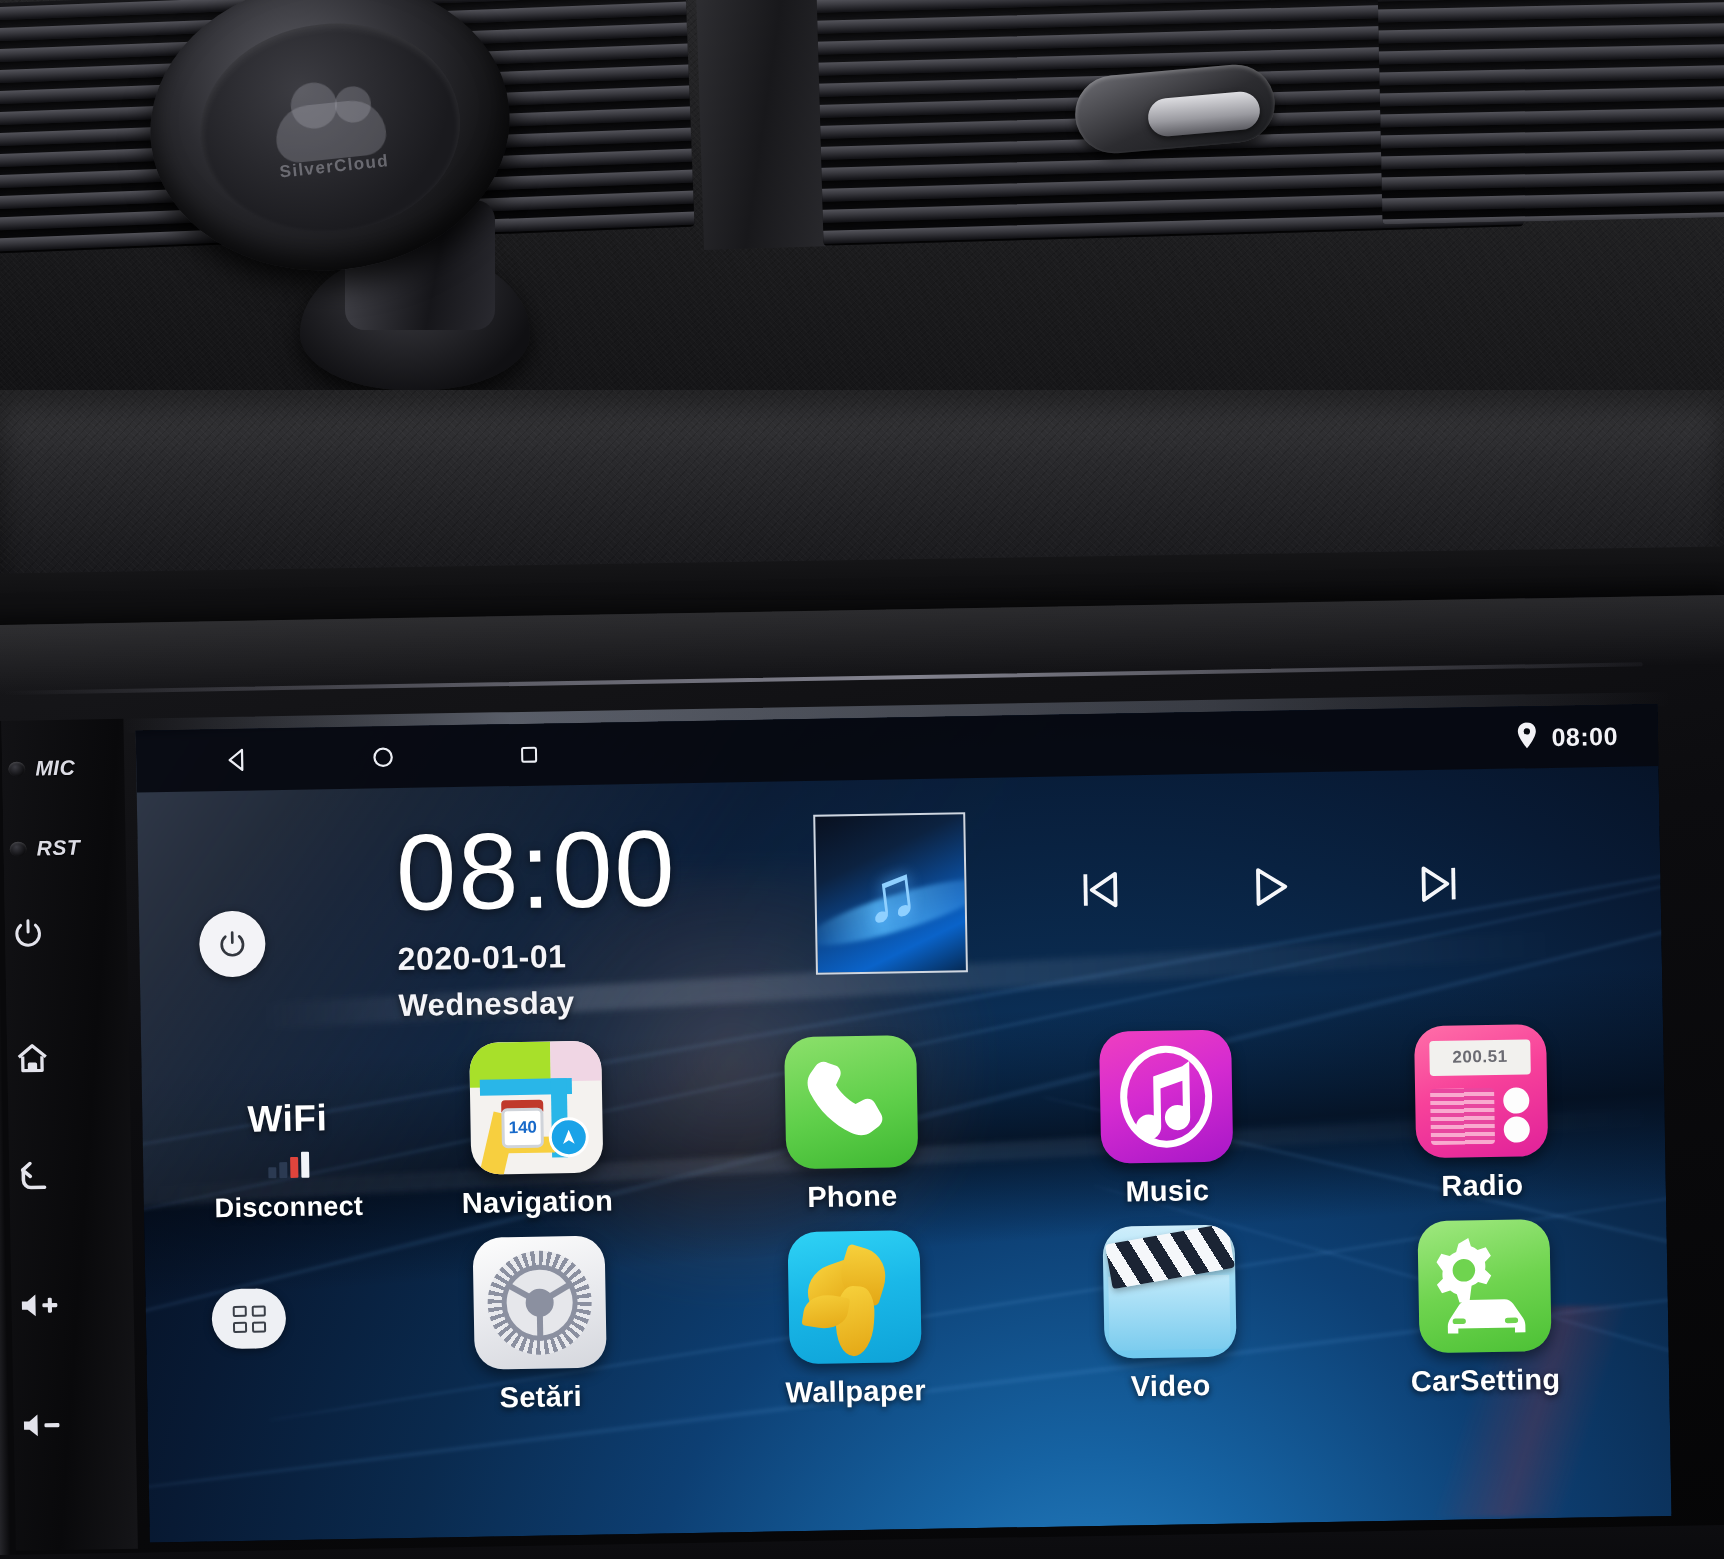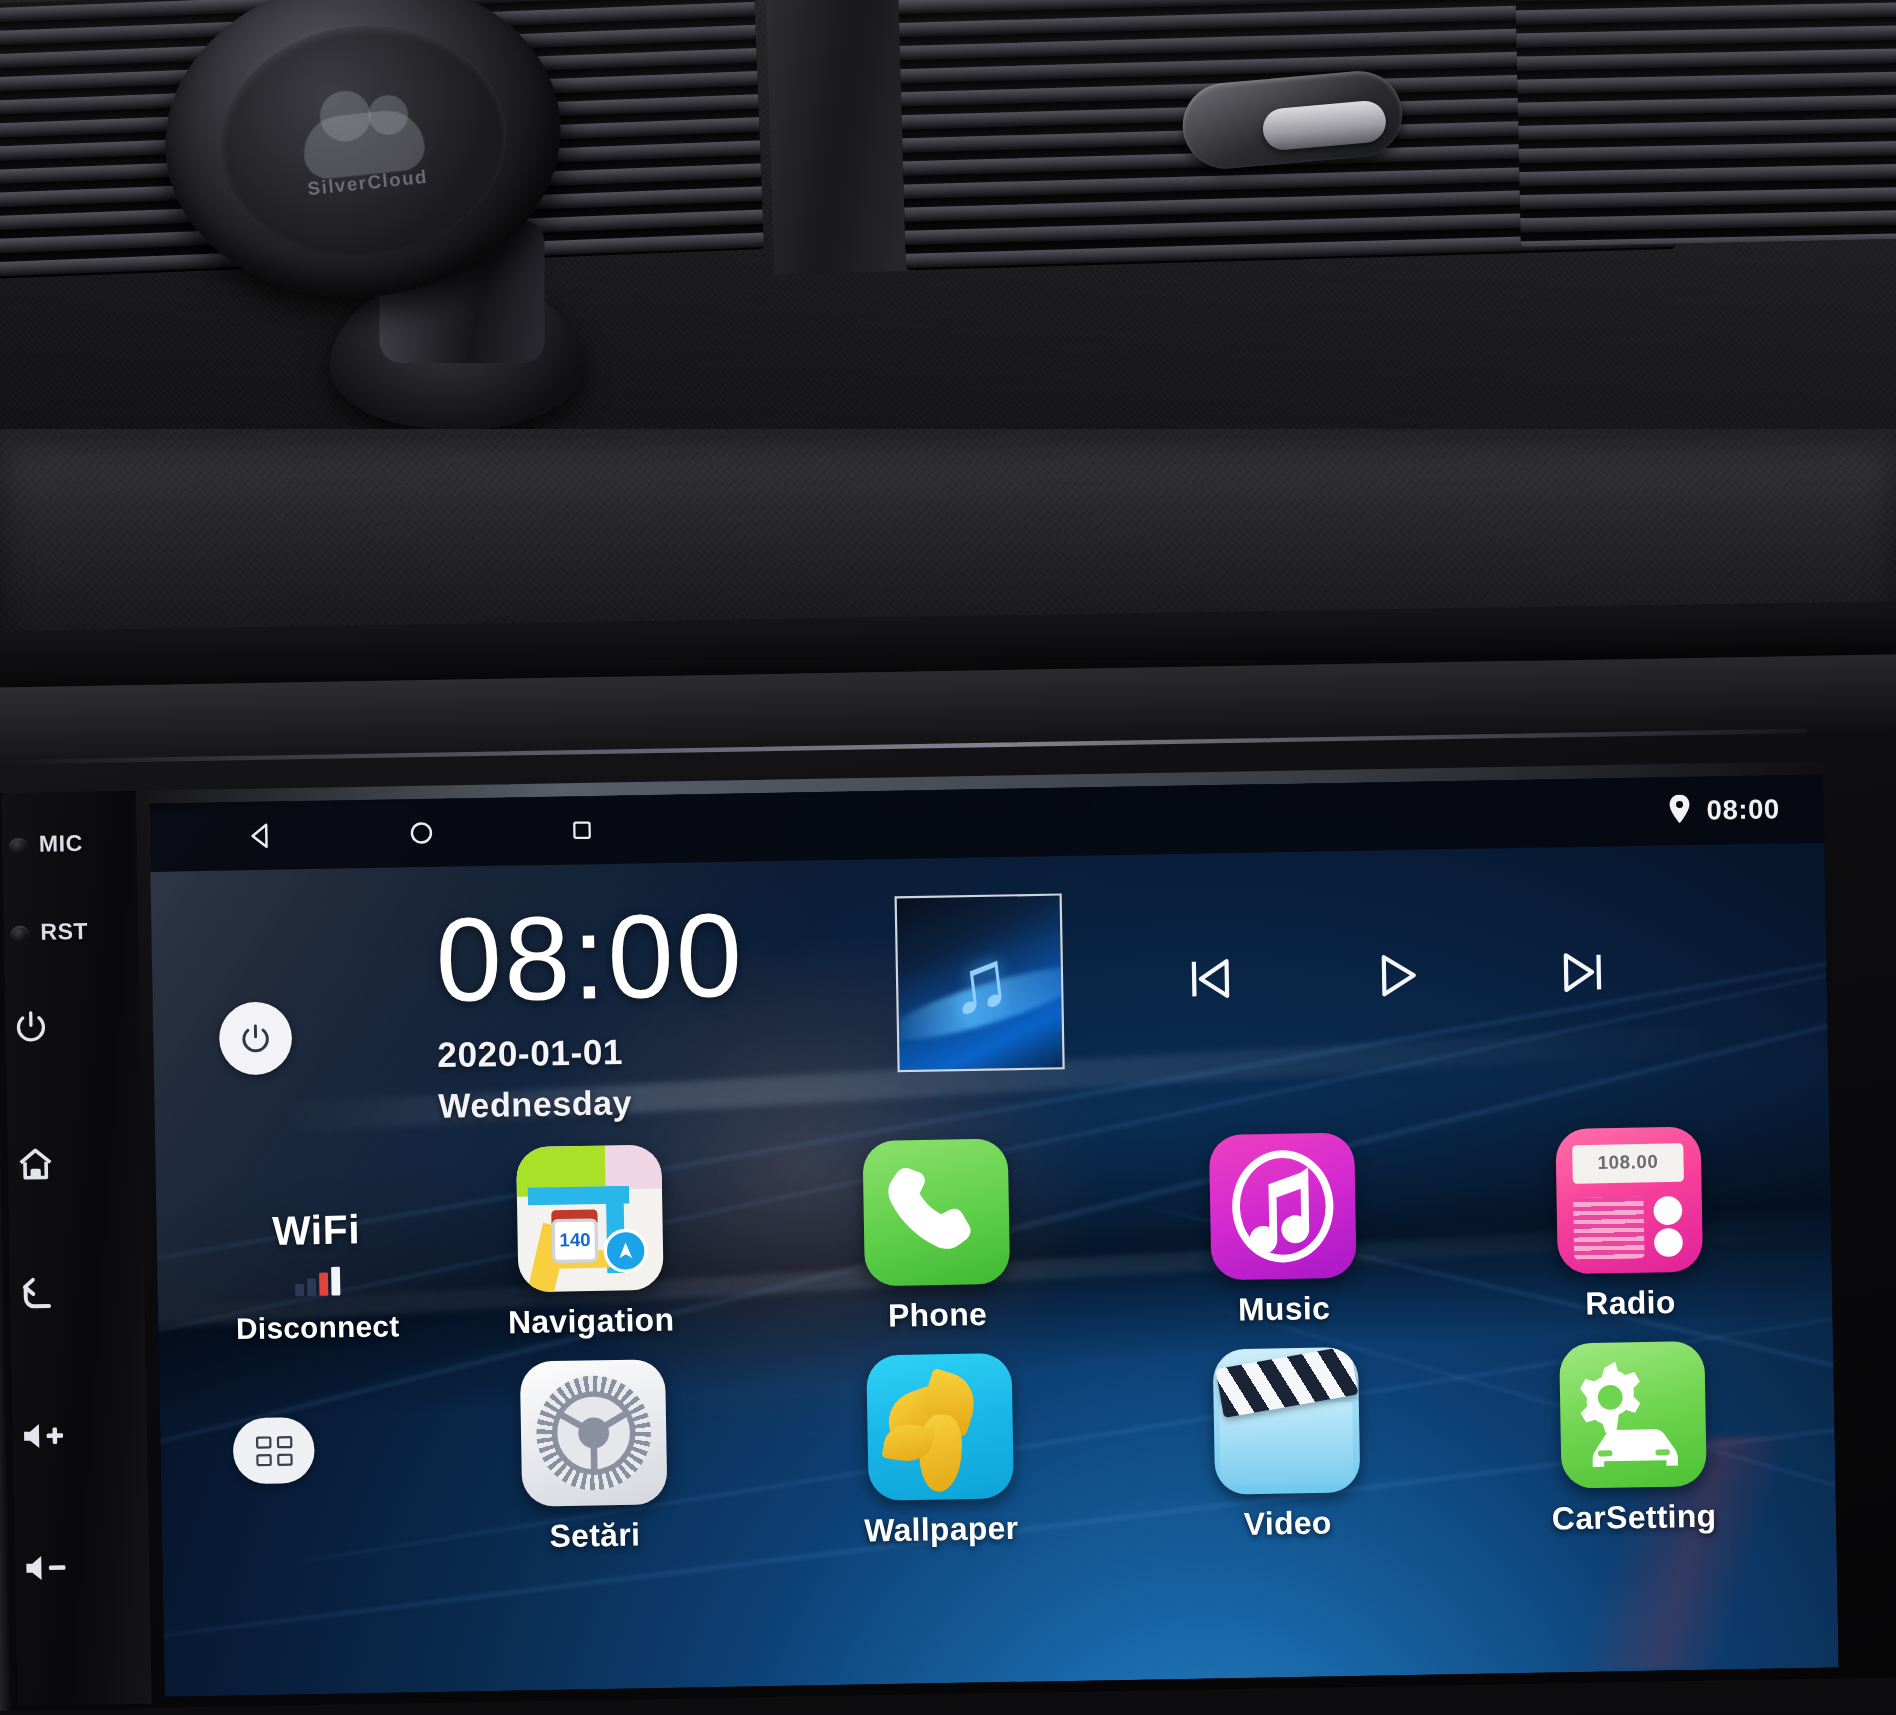--- a/index.html
+++ b/index.html
@@ -163,21 +163,21 @@
     padding-left: 6px;
   }
   .hw-dot {
     width: 17px; height: 15px; border-radius: 50%;
     background: radial-gradient(circle at 40% 35%, #3b3b42, #09090b 75%);
     box-shadow: inset 0 1px 2px rgba(255,255,255,.18);
     flex: none;
   }
   .hw-text {
     font-size: 21px; font-weight: 700; letter-spacing: .5px;
-    color: #dcdce4; text-shadow: 0 1px 2px rgba(0,0,0,.9);
+    color: #dcdce4; text-shadow: 0 1px 2px rgba(0,0,0,.9); font-style: italic;
   }
   .hw-glyph {
     font-size: 30px; color: #e4e4ec; line-height: 1;
     text-shadow: 0 1px 3px rgba(0,0,0,.9);
   }
   .hw-glyph svg { display:block; }
 
   
   .screen {
     position: absolute; left: 152px; top: 108px;
@@ -721,21 +721,21 @@
             <svg width="132" height="132" viewBox="0 0 24 24" fill="#ffffff" style="position:absolute;left:0;top:0;">
               <path d="M15.6 6.1 L10.3 7.9 v7.1 a2.3 2.3 0 1 0 1.3 2 V10.1 l4 -1.35 v4.6 a2.3 2.3 0 1 0 1.3 2 V5.2 z" transform="translate(-0.6,0.4)"></path>
             </svg>
           </div>
           <div class="app-label">Music</div>
         </div>
 
         <div class="app">
           <div class="app-icon ic-radio">
             <span class="rdisplay">
-                <b class="rfreq">108.00</b>
+                <b class="rfreq">200.51</b>
               </span>
             <span class="rspeaker"></span>
             <span class="rknob rk1"></span>
             <span class="rknob rk2"></span>
           </div>
           <div class="app-label">Radio</div>
         </div>
 
         <div class="app">
           <div class="app-icon ic-setari">

